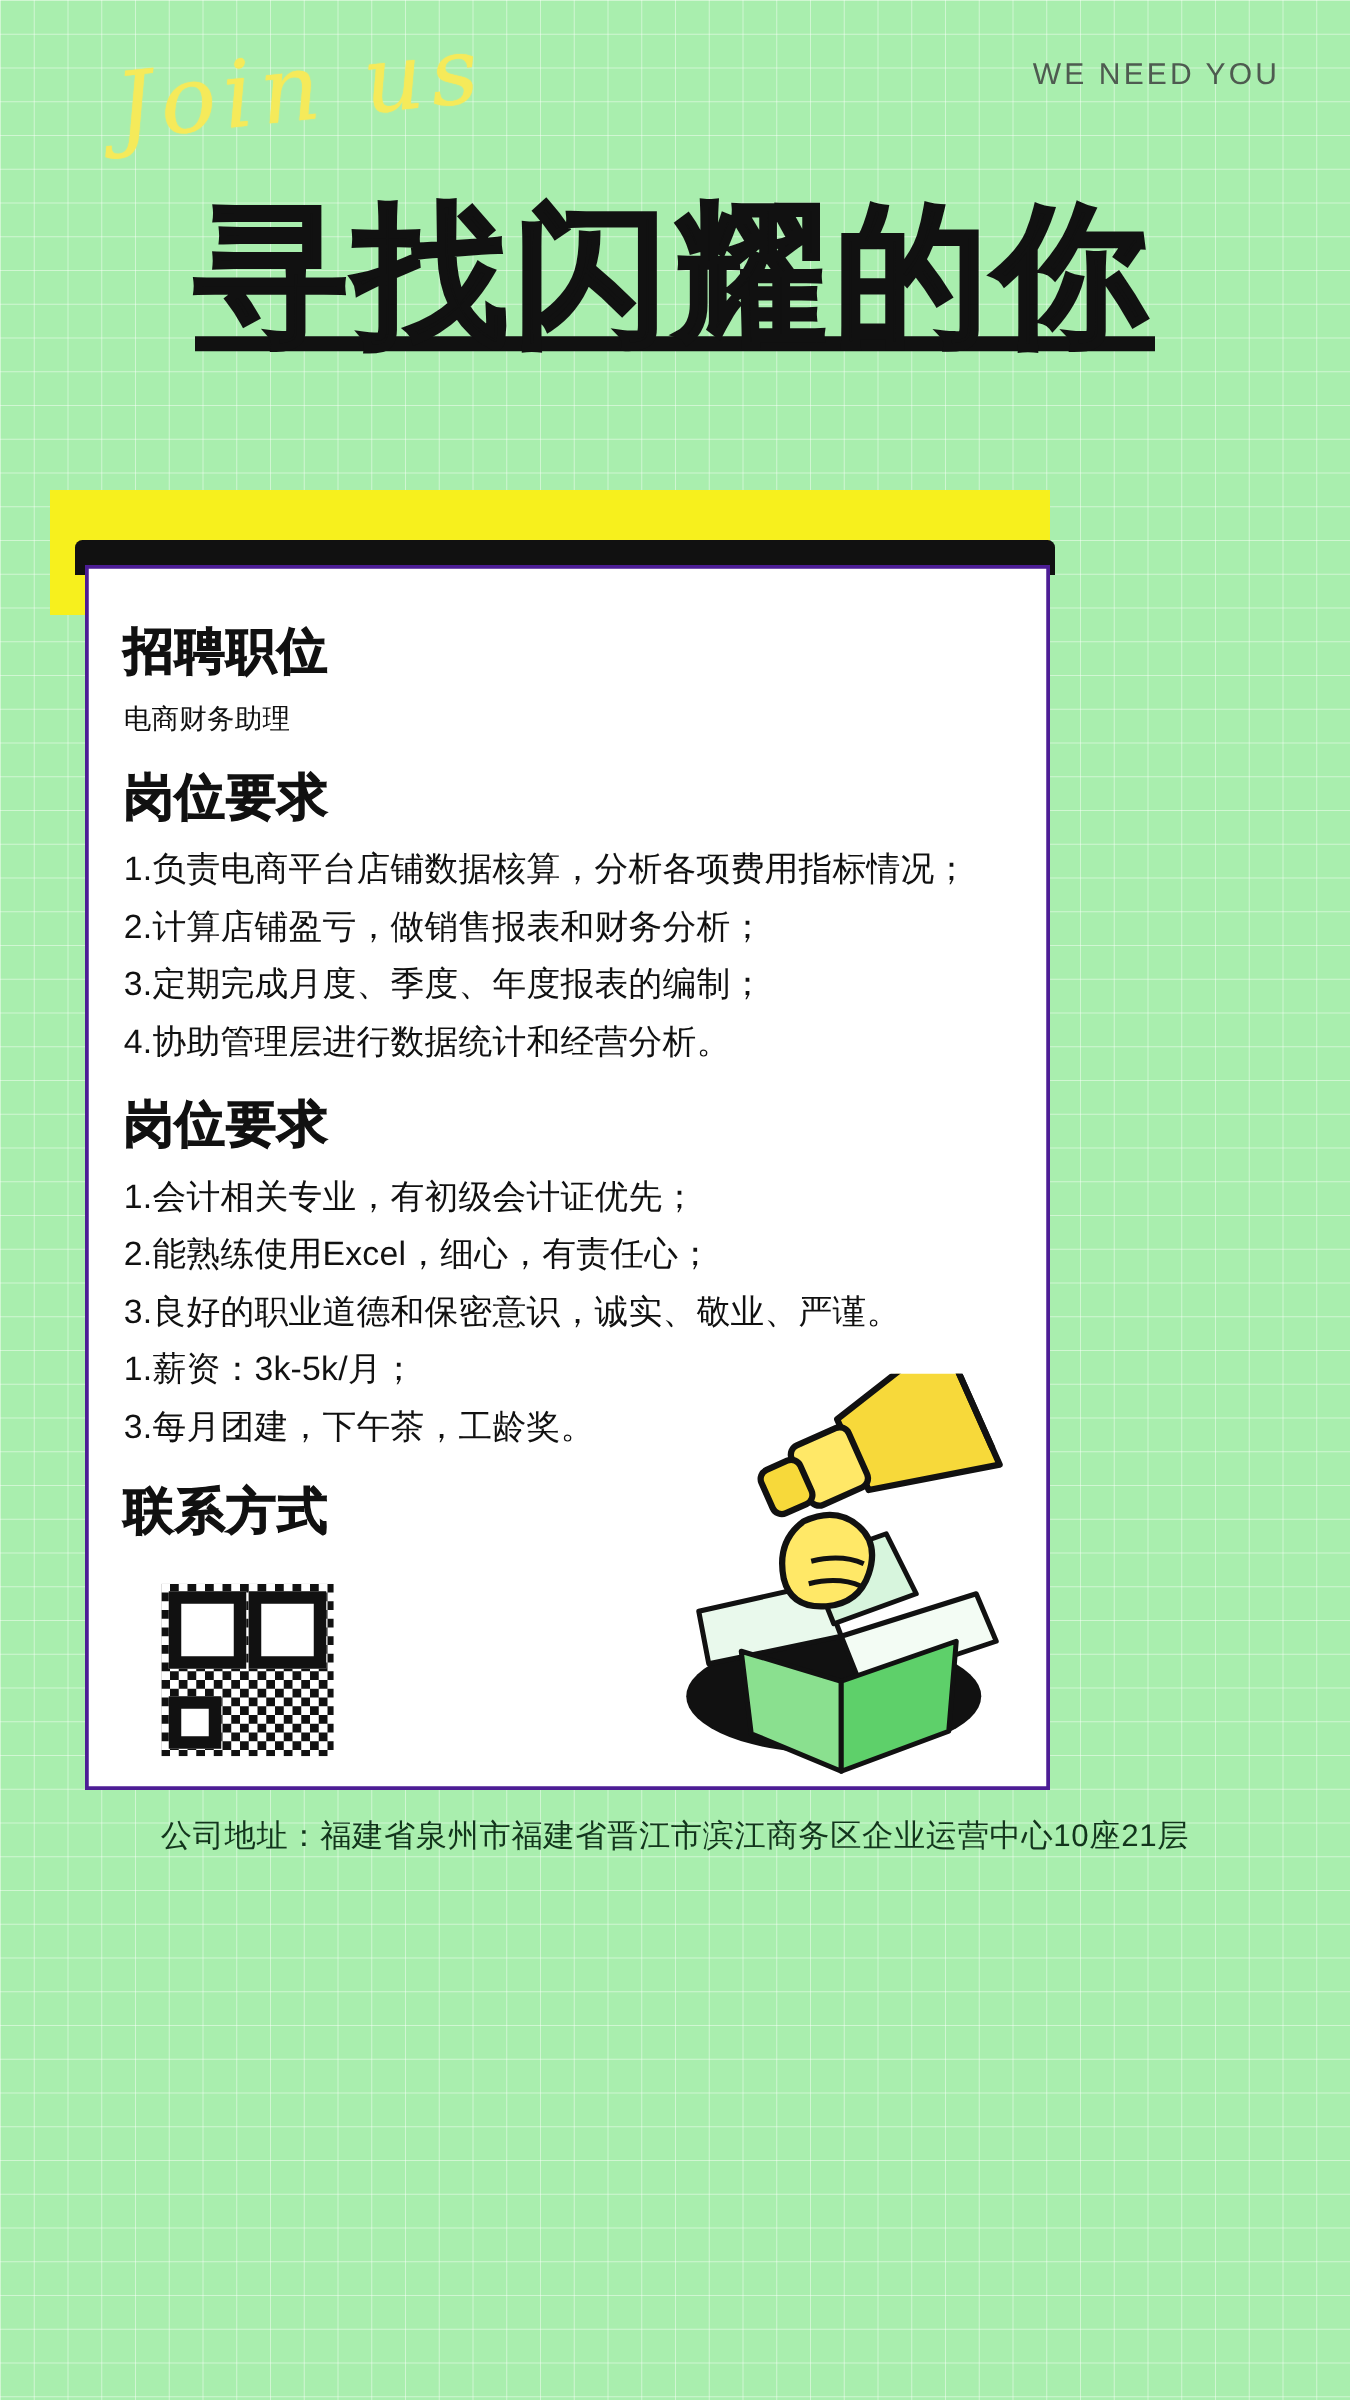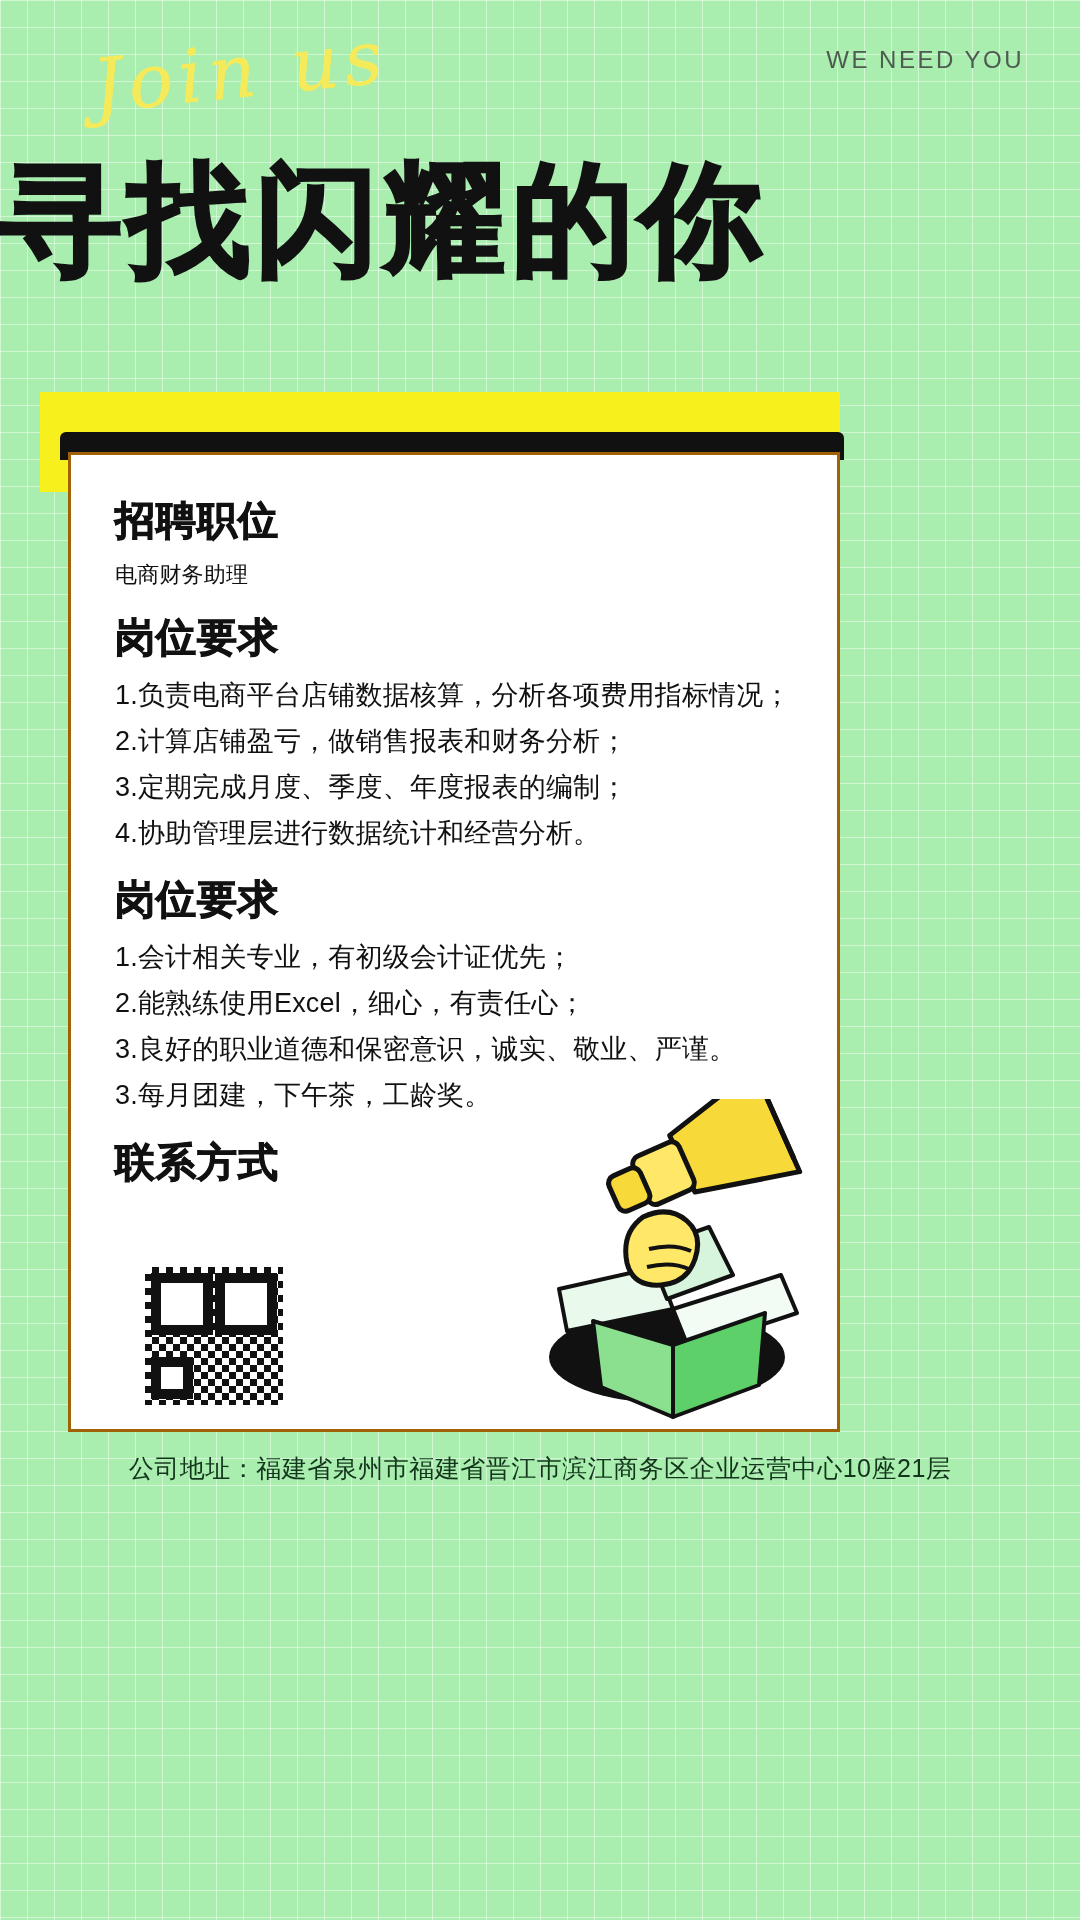--- a/index.html
+++ b/index.html
@@ -47,27 +47,28 @@
     color: #4e5b50;
     font-weight: 400;
   }
 
   
   .big-title {
     position: absolute;
     top: 152px;
     left: 0;
     width: 1080px;
-    text-align: left;
+    text-align: center;
     font-size: 122px;
     line-height: 1.12;
     font-weight: 900;
     color: #111;
     letter-spacing: 6px;
     font-family: "Liberation Sans", "DejaVu Sans", sans-serif;
+    text-decoration: underline;
     -webkit-text-stroke: 3px #111;
   }
 
   
   .yellow-slab {
     position: absolute;
     left: 40px;
     top: 392px;
     width: 800px;
     height: 100px;
@@ -86,23 +87,22 @@
   }
 
   
   .card {
     position: absolute;
     left: 68px;
     top: 452px;
     width: 772px;
     height: 980px;
     background: #ffffff;
-    border: 3px solid #a16207;
+    border: 3px solid #4c1d95;
     overflow: hidden;
-    padding-left: 16px;
   }
   .card-inner {
     position: relative;
     padding: 38px 28px 10px 28px;
     height: 100%;
   }
   .sec-title {
     font-size: 40px;
     font-weight: 900;
     color: #111;
@@ -194,20 +194,21 @@
     <p class="sec-line">1.负责电商平台店铺数据核算，分析各项费用指标情况；</p>
     <p class="sec-line">2.计算店铺盈亏，做销售报表和财务分析；</p>
     <p class="sec-line">3.定期完成月度、季度、年度报表的编制；</p>
     <p class="sec-line">4.协助管理层进行数据统计和经营分析。</p>
 
     <h2 class="sec-title spaced">岗位要求</h2>
     <p class="sec-line">1.会计相关专业，有初级会计证优先；</p>
     <p class="sec-line">2.能熟练使用Excel，细心，有责任心；</p>
     <p class="sec-line">3.良好的职业道德和保密意识，诚实、敬业、严谨。</p>
 
+    <p class="sec-line">1.薪资：3k-5k/月；</p>
     <p class="sec-line">3.每月团建，下午茶，工龄奖。</p>
 
     <h2 class="sec-title spaced">联系方式</h2>
 
     <div class="qr">
       <div class="qr-eye3"></div>
     </div>
 
     <svg class="illus" viewBox="0 0 330 330">
 

